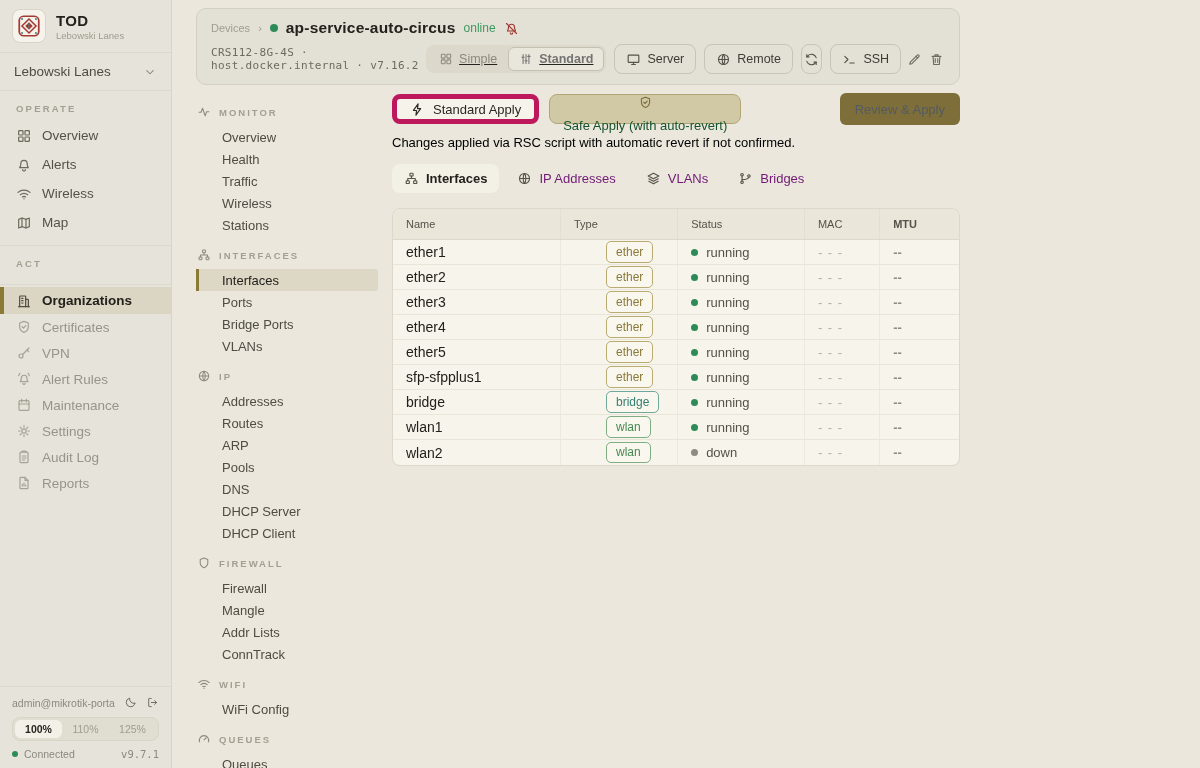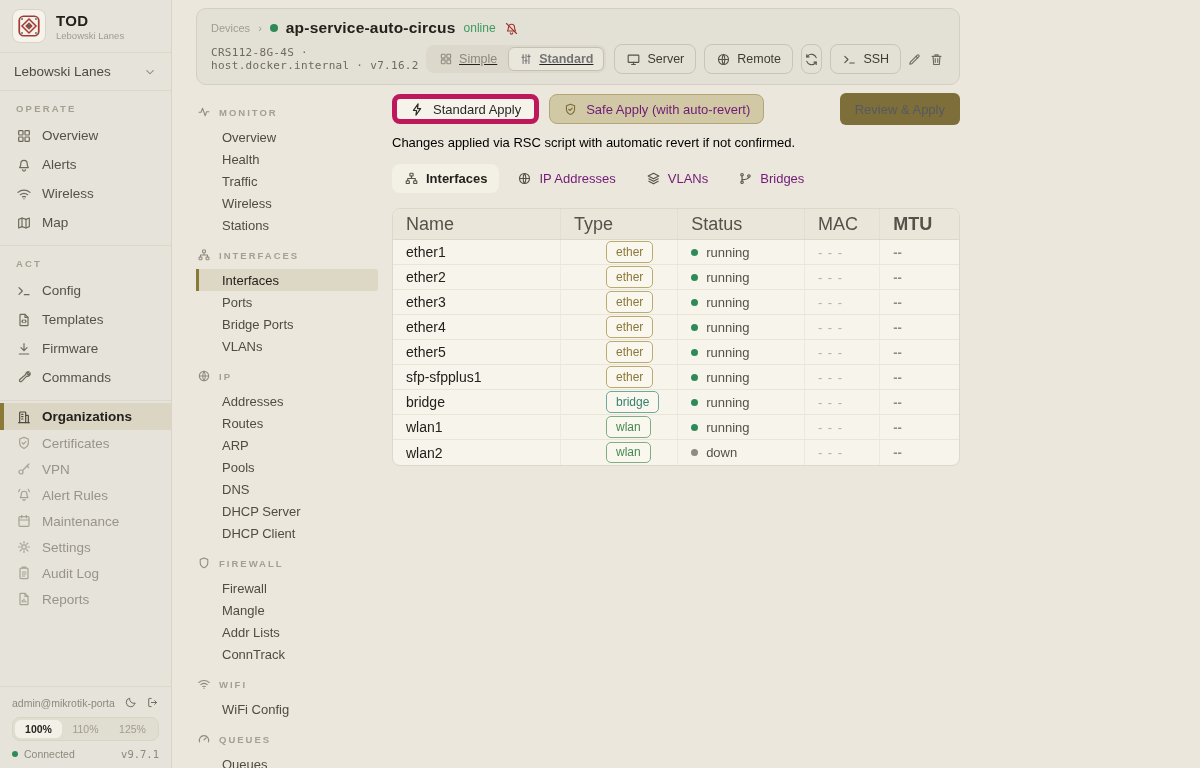--- a/index.html
+++ b/index.html
@@ -85,35 +85,35 @@
              color:#4f4c44; border-left:3px solid transparent; cursor:pointer; }
   .sn-item.active { background:#ddd7c6; border-left-color:#8a7a35; color:#23211c; font-weight:500;
                     border-radius:0 3px 3px 0; }
 
   .main { width:568px; flex:none; }
   .apply-row { display:flex; align-items:center; gap:10px; }
   .btn-apply { display:flex; align-items:center; gap:8px; height:30px; padding:0 13px;
                border-radius:8px; font-size:13px; cursor:pointer; font-family:inherit; }
   .btn-apply .ic { width:15px; height:15px; }
   .btn-standard { background:#f6f3ea; border:5px solid #be185d; color:#2a2822; }
-  .btn-safe { background:#d1c8a6; border:1px solid #b2a677; color:#701a75; }
+  .btn-safe { background:#d1c8a6; border:1px solid #b2a677; color:#14532d;flex-direction:column; }
   .btn-safe .ic { color:#7d6e3a; }
   .btn-review { margin-left:auto; height:32px; padding:0 15px; background:#7d6e3a; border:none;
                 border-radius:6px; color:#565a61; font-size:13px; cursor:pointer; font-family:inherit; }
   .hint { font-size:13px; color:#000000; margin:10px 0 14px; }
 
   .tabs { display:flex; gap:6px; margin-bottom:15px; }
   .tab { display:flex; align-items:center; gap:7px; padding:7px 12px; font-size:13px;
          color:#701a75; border-radius:8px; cursor:pointer; }
   .tab .ic { width:15px; height:15px; color:#55524a; }
   .tab.active { background:#f3f0e6; color:#23211c; font-weight:600; }
 
   .table { border:1px solid #dcd8cb; border-radius:8px; overflow:hidden; background:#f7f4eb; }
   .thead { display:flex; align-items:center; height:31px; background:#eae6da;
-           border-bottom:1px solid #dcd8cb; font-size:18px; color:#55524a; }
+           border-bottom:1px solid #dcd8cb; font-size:11px; color:#55524a; }
   .thead > div { padding:0 13px; }
   .thead > div + div { border-left:1px solid #e2ded0; height:100%; display:flex; align-items:center; }
   .trow { display:flex; align-items:center; height:25px; border-bottom:1px solid #e9e5d8;
           font-size:13px; color:#55524a; cursor:default; }
   .trow:last-child { border-bottom:none; }
   .trow > div { padding:0 13px; height:100%; display:flex; align-items:center; }
   .trow > div + div { border-left:1px solid #edeadd; }
   .c-name { width:29.5%; } .c-type { width:20.7%; } .c-status { width:22.4%; }
   .c-mac { width:13.3%; } .c-mtu { width:14.1%;font-weight:bold; }
   .td-name { font-size:14px; color:#23211c; }
@@ -344,50 +344,20 @@
         <div class="nav-item">
           <svg class="ic">
             <use href="#i-map"></use>
           </svg>
           <span>Map</span>
         </div>
       </div>
 
     <div class="nav-divider"></div>
     <div class="nav-section-label">ACT</div>
-    <div>
-
-        <div class="nav-item">
-          <svg class="ic">
-            <use href="#i-terminal"></use>
-          </svg>
-          <span>Config</span>
-        </div>
-
-        <div class="nav-item">
-          <svg class="ic">
-            <use href="#i-file-code"></use>
-          </svg>
-          <span>Templates</span>
-        </div>
-
-        <div class="nav-item">
-          <svg class="ic">
-            <use href="#i-download"></use>
-          </svg>
-          <span>Firmware</span>
-        </div>
-
-        <div class="nav-item">
-          <svg class="ic">
-            <use href="#i-wrench"></use>
-          </svg>
-          <span>Commands</span>
-        </div>
-      </div>
 
     <div class="nav-divider"></div>
     <div>
 
         <div class="nav-item active">
           <svg class="ic">
             <use href="#i-building"></use>
           </svg>
           <span>Organizations</span>
         </div>

